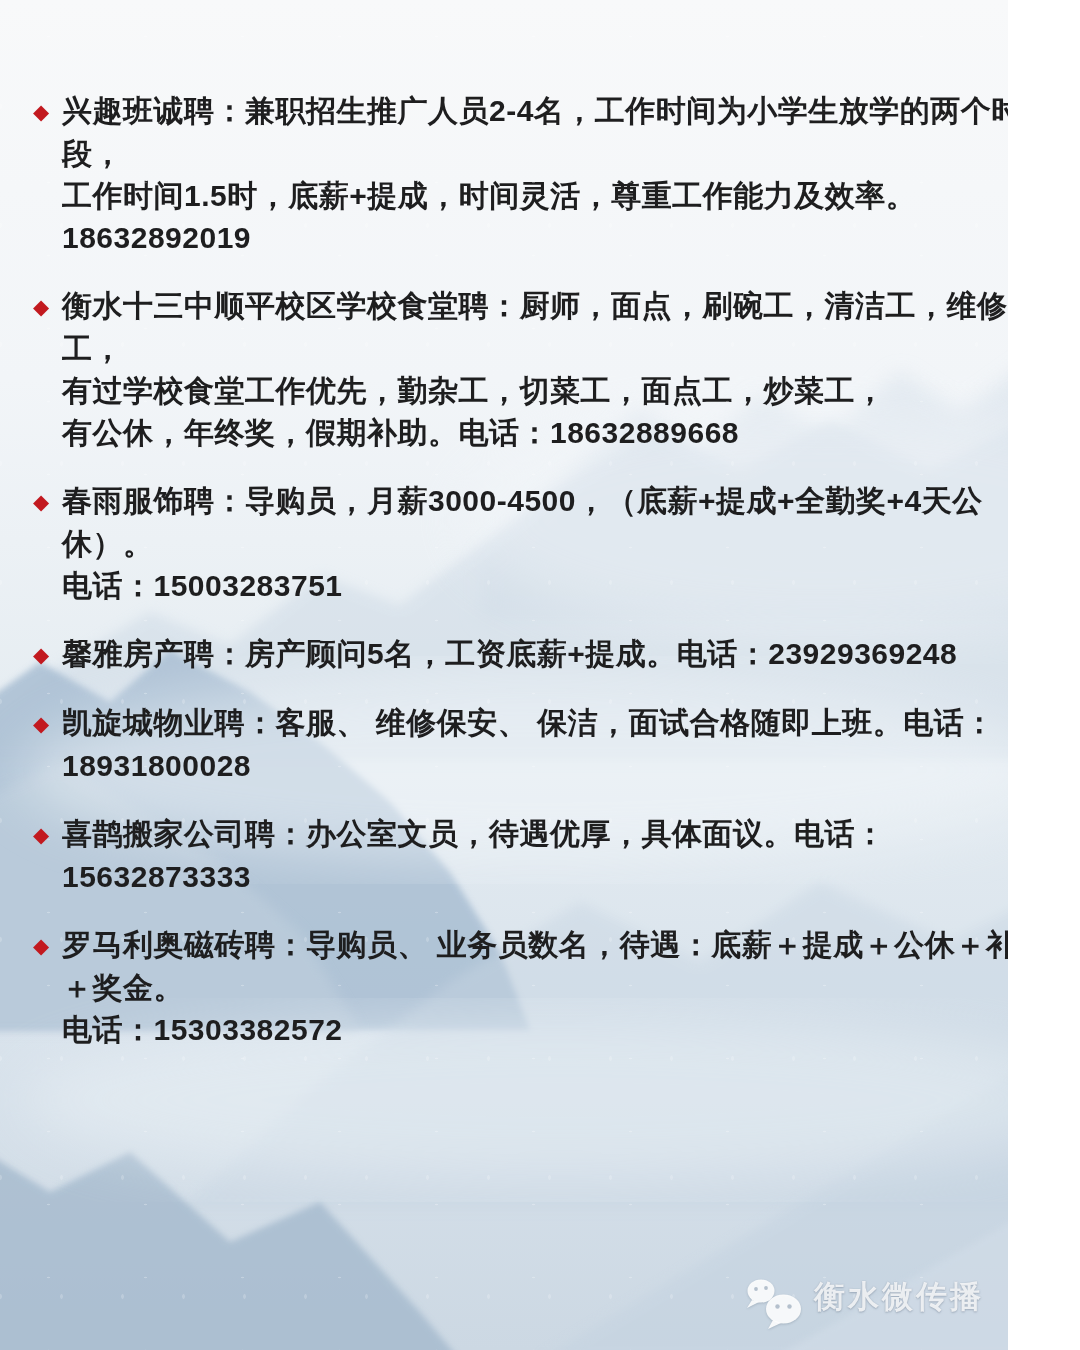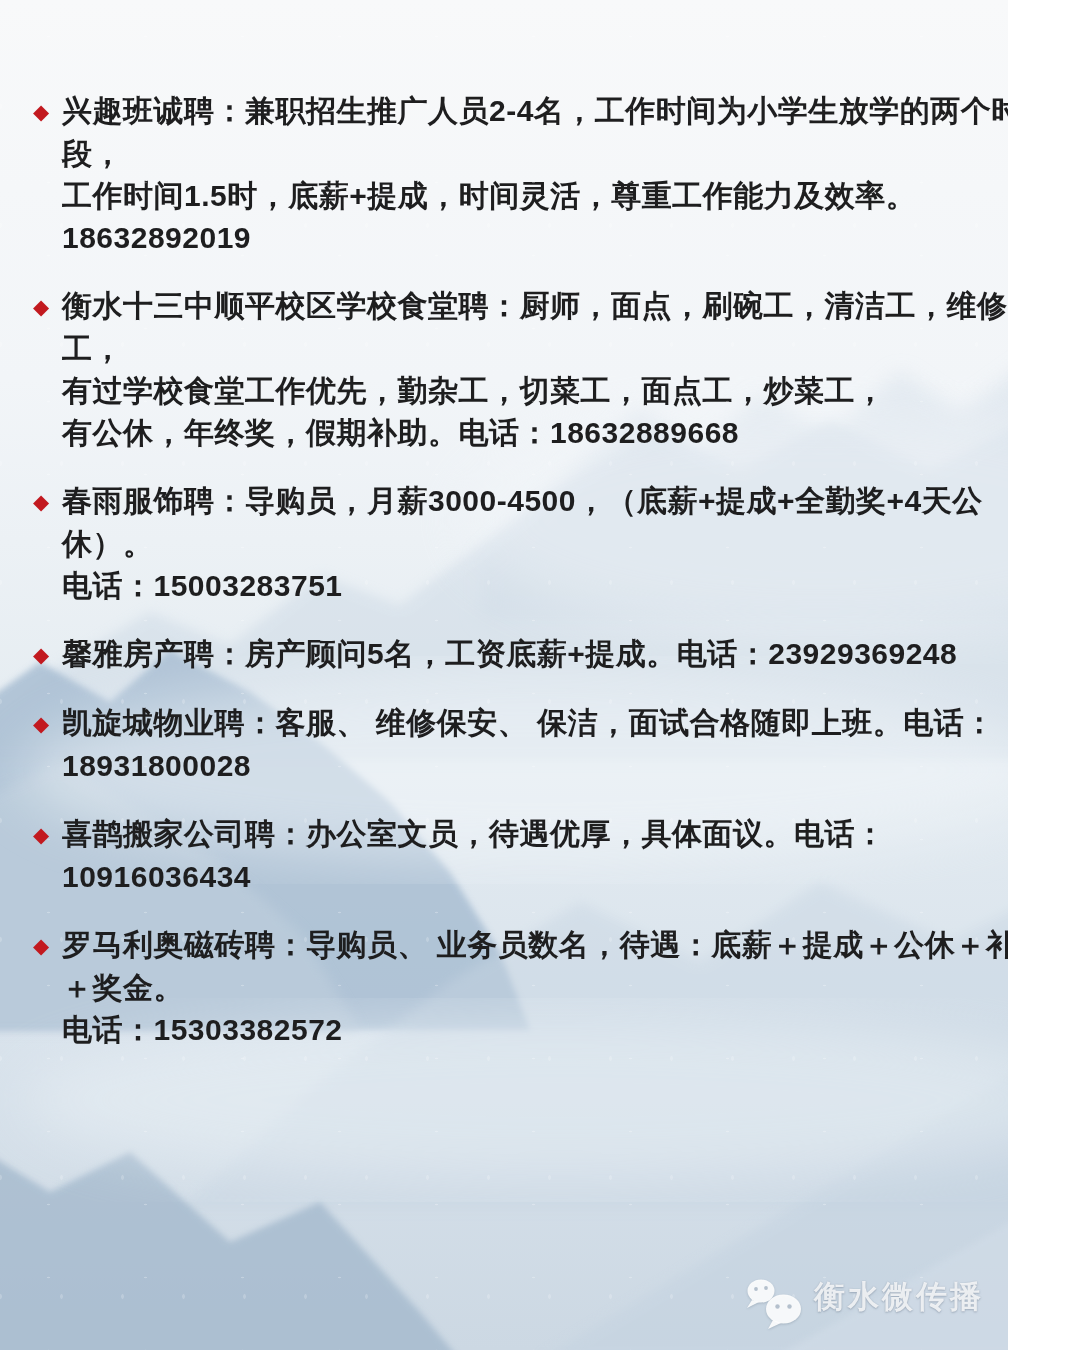--- a/index.html
+++ b/index.html
@@ -92,21 +92,21 @@
   <div class="content">
     <p class="listing"><span class="bullet">◆</span><span class="jtext">兴趣班诚聘：兼职招生推广人员2-4名，工作时间为小学生放学的两个时段，
 工作时间1.5时，底薪+提成，时间灵活，尊重工作能力及效率。18632892019</span></p>
     <p class="listing"><span class="bullet">◆</span><span class="jtext">衡水十三中顺平校区学校食堂聘：厨师，面点，刷碗工，清洁工，维修工，
 有过学校食堂工作优先，勤杂工，切菜工，面点工，炒菜工，
 有公休，年终奖，假期补助。电话：18632889668</span></p>
     <p class="listing"><span class="bullet">◆</span><span class="jtext">春雨服饰聘：导购员，月薪3000-4500，（底薪+提成+全勤奖+4天公休）。
 电话：15003283751</span></p>
     <p class="listing"><span class="bullet">◆</span><span class="jtext">馨雅房产聘：房产顾问5名，工资底薪+提成。电话：23929369248</span></p>
     <p class="listing"><span class="bullet">◆</span><span class="jtext">凯旋城物业聘：客服、 维修保安、 保洁，面试合格随即上班。电话：18931800028</span></p>
-    <p class="listing"><span class="bullet">◆</span><span class="jtext">喜鹊搬家公司聘：办公室文员，待遇优厚，具体面议。电话：10916036434</span></p>
+    <p class="listing"><span class="bullet">◆</span><span class="jtext">喜鹊搬家公司聘：办公室文员，待遇优厚，具体面议。电话：15632873333</span></p>
     <p class="listing"><span class="bullet">◆</span><span class="jtext">罗马利奥磁砖聘：导购员、 业务员数名，待遇：底薪＋提成＋公休＋补助＋奖金。
 电话：15303382572</span></p>
 
   </div>
 
   <div class="watermark">
     <svg class="wechat-icon" width="62" height="56" viewBox="0 0 62 56" aria-hidden="true">
       <g fill="rgba(255,255,255,0.9)">
         <ellipse cx="17" cy="15" rx="13.5" ry="11.5"></ellipse>
         <polygon points="8,24 3,32 15,26"></polygon>

